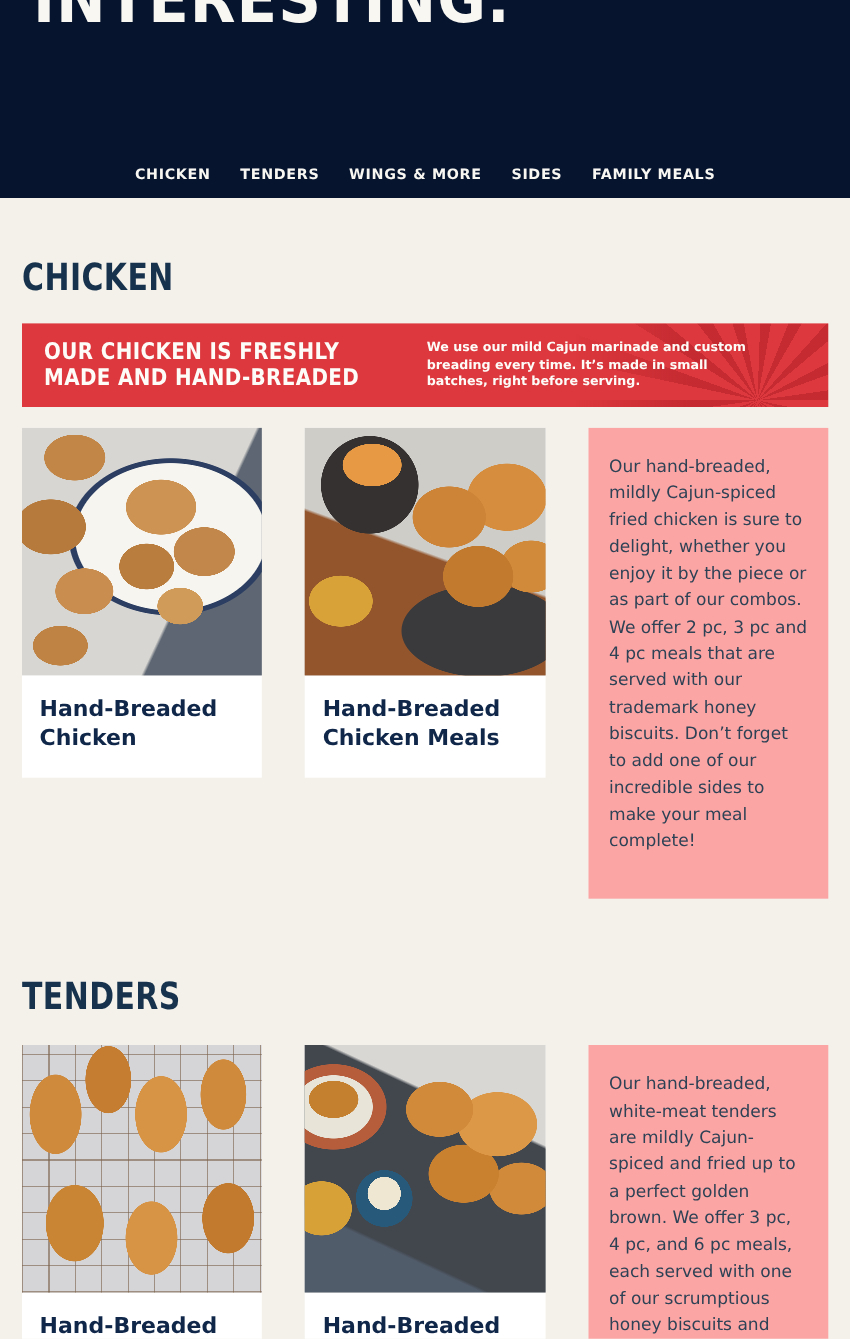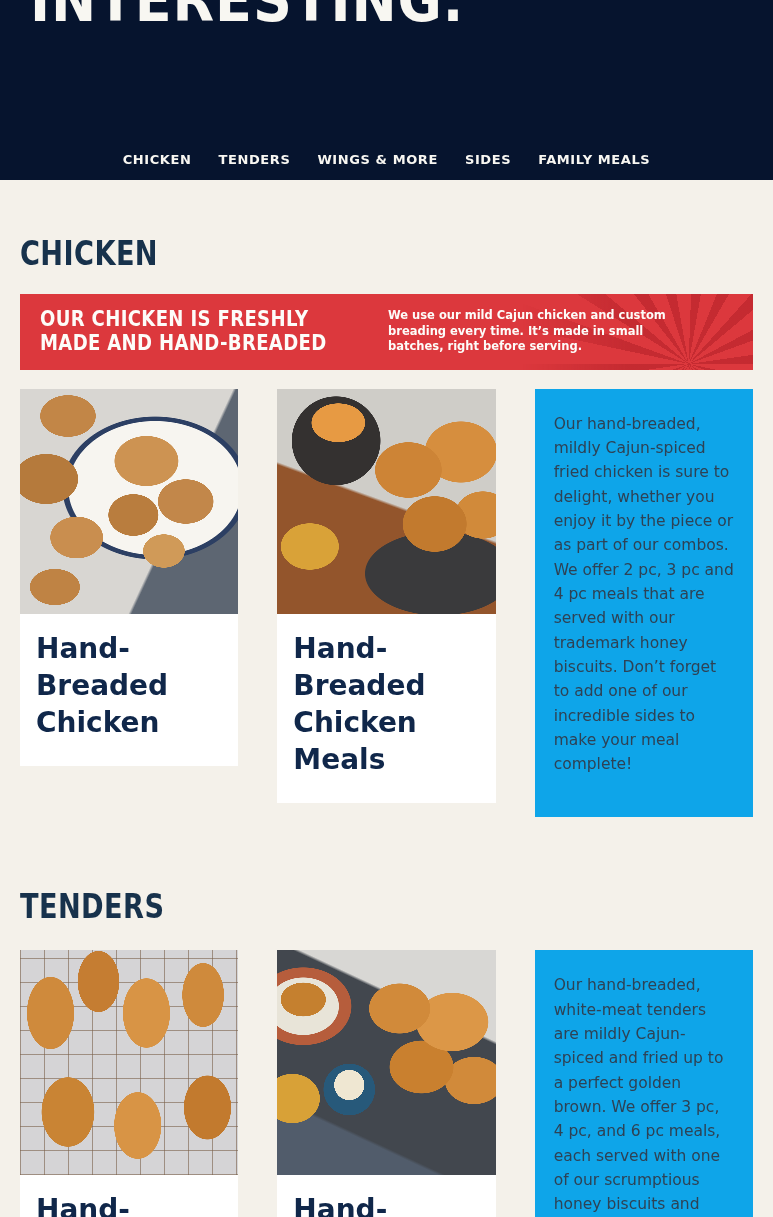--- a/index.html
+++ b/index.html
@@ -116,27 +116,27 @@
     cursor:pointer;
   }
   .card-photo {
     width:100%;
     height:225px;
     background-repeat:no-repeat;
     background-size:cover;
   }
   .card-info { padding:17px 16px 24px; }
   .card-title {
-    font-size:28px;
+    font-size:20px;
     line-height:1.32;
     font-weight:800;
     color:#10274a;
   }
   .text-card {
-    background:#0ea5e9;
+    background:#fca5a5;
     padding:23px 19px 40px;
     cursor:default;
   }
   .text-card p {
     font-size:15.5px;
     line-height:1.57;
     font-weight:500;
     color:#2e4255;
   }
   
@@ -209,21 +209,21 @@
   </nav>
 </header>
 
 <main class="page-main">
 
   <section class="section section--chicken">
     <h2 class="section-heading">CHICKEN</h2>
 
     <div class="info-banner">
       <div class="banner-title">OUR CHICKEN IS FRESHLY MADE AND HAND-BREADED</div>
-      <p class="banner-desc">We use our mild Cajun chicken and custom breading every time. It’s made in small batches, right before serving.</p>
+      <p class="banner-desc">We use our mild Cajun marinade and custom breading every time. It’s made in small batches, right before serving.</p>
 
       <span></span>
     </div>
 
     <div class="card-grid">
       <div class="menu-card">
         <div class="card-photo photo-chicken"></div>
         <div class="card-info">
           <div class="card-title">Hand-Breaded Chicken</div>
         </div>

